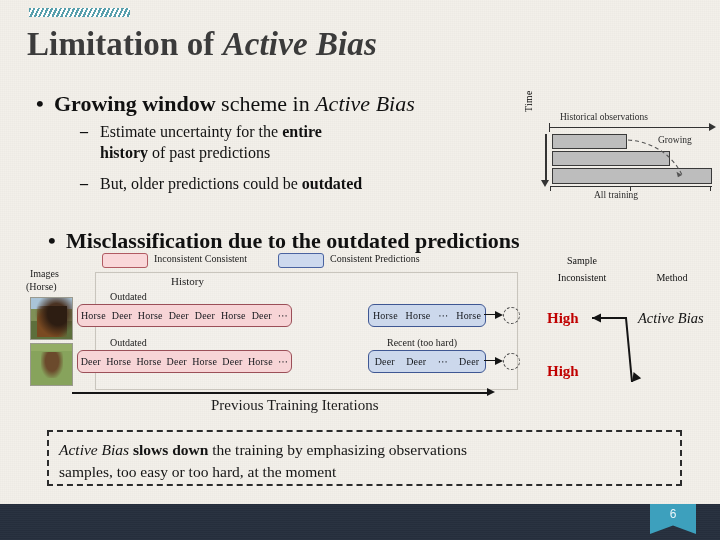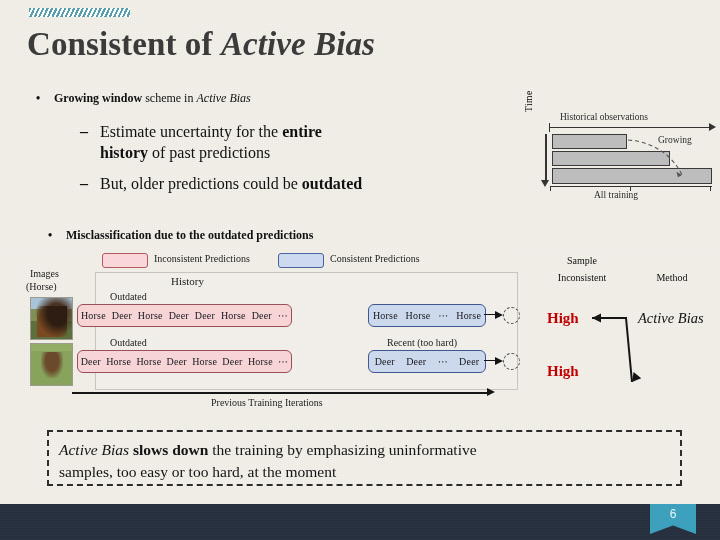--- a/index.html
+++ b/index.html
@@ -25,21 +25,21 @@
   }
   
   #title{
     position:absolute;left:27px;top:26px;
     font-size:33px;color:#3b3b3b;font-weight:bold;
     letter-spacing:.1px;white-space:nowrap;
   }
   #title .it{font-style:italic;}
   
   .b1{
-    position:absolute;color:#111;font-size:12px;font-weight:bold;
+    position:absolute;color:#111;font-size:22px;font-weight:bold;
     white-space:nowrap;
   }
   .b1 .bullet{display:inline-block;width:18px;}
   .b1 .reg{font-weight:normal;}
   .b1 .it{font-style:italic;font-weight:normal;}
   .b2{
     position:absolute;color:#111;font-size:16px;font-weight:normal;
   }
   .b2 .dash{display:inline-block;width:20px;font-weight:bold;}
   .b2 .bd{font-weight:bold;}
@@ -148,21 +148,21 @@
   }
 </style>
 </head>
 <body>
 
 <div id="slide">
 
   <div id="deco"></div>
 
   <div id="title">
-    <span>Consistent of </span><span class="it">Active Bias</span>
+    <span>Limitation of </span><span class="it">Active Bias</span>
   </div>
 
   <div class="b1" id="bul1">
     <span class="bullet">•</span><span>Growing window</span><span class="reg"> scheme in </span><span class="it">Active Bias</span>
   </div>
 
   <div class="b2" id="sub1">
     <span class="dash">–</span><span>Estimate uncertainty for the </span><span class="bd">entire</span><br>
     <span class="cont"><span class="bd">history</span><span> of past predictions</span></span>
   </div>
@@ -198,21 +198,21 @@
     <div class="ln" style="left:26px;top:74px;width:162px;height:1.2px;"></div>
     <div class="ln" style="left:26px;top:74px;width:1.2px;height:5px;"></div>
     <div class="ln" style="left:186px;top:74px;width:1.2px;height:5px;"></div>
     <div class="ln" style="left:106px;top:74px;width:1.2px;height:5px;"></div>
     <div class="lbl" style="left:70px;top:78px;">All training</div>
   </div>
 
   <div id="fig">
 
     <div class="lgbox lgpink" style="left:96px;top:3px;"></div>
-    <div class="lgtxt" style="left:148px;top:3px;">Inconsistent Predictions</div>
+    <div class="lgtxt" style="left:148px;top:3px;">Inconsistent Consistent</div>
     <div class="lgbox lgblue" style="left:272px;top:3px;"></div>
     <div class="lgtxt" style="left:324px;top:3px;">Consistent Predictions</div>
 
     <div class="cap" style="left:24px;top:18px;">Images</div>
     <div class="cap" style="left:20px;top:31px;">(Horse)</div>
     <div class="photo" id="ph1" style="left:24px;top:47px;">
         <span class="horse"></span>
       </div>
     <div class="photo" id="ph2" style="left:24px;top:93px;">
         <span class="horse"></span>
@@ -261,42 +261,42 @@
       <span>Deer</span>
       <span>⋯</span>
       <span>Deer</span>
     </div>
     <div class="axis" style="left:478px;top:110px;width:14px;height:1.3px;"></div>
     <div class="arrowhead" style="left:489px;top:106.5px;"></div>
     <div class="circ" style="left:497px;top:103px;"></div>
 
     <div class="axis" style="left:66px;top:142px;width:419px;height:2.2px;"></div>
     <div class="arrowhead" style="left:481px;top:138px;"></div>
-    <div class="cap" style="left:205px;top:147px;font-size:10px;">Previous Training Iterations</div>
+    <div class="cap" style="left:205px;top:147px;font-size:15px;">Previous Training Iterations</div>
   </div>
 
   <div id="right">
     <div class="hdr" style="left:18px;top:5px;width:96px;">Sample</div>
     <div class="hdr" style="left:10px;top:22px;width:112px;">Inconsistent</div>
     <div class="hdr" style="left:124px;top:22px;width:64px;">Method</div>
 
     <div class="high" style="left:31px;top:60px;">High</div>
     <div class="high" style="left:31px;top:113px;">High</div>
     <div class="meth" style="left:122px;top:60px;">Active Bias</div>
 
     <svg width="204" height="150" style="position:absolute;left:0;top:0;pointer-events:none;">
       <path d="M116,132 L110,68 L76,68" fill="none" stroke="#151515" stroke-width="2"></path>
       <path d="M76,68 l9,-4.6 l0,9.2 z" fill="#151515"></path>
       <path d="M116,132 l1.6,-10 l7.6,6.2 z" fill="#151515"></path>
     </svg>
   </div>
 
   <div id="callout">
     <div class="txt">
-      <span class="it">Active Bias</span> <span class="bd">slows down</span><span> the training by emphasizing uninformative</span><br>
+      <span class="it">Active Bias</span> <span class="bd">slows down</span><span> the training by emphasizing observations</span><br>
       <span>samples, too easy or too hard, at the moment</span>
     </div>
   </div>
 
   <div id="bottombar">
     <div id="ribbon">
       <div id="pg">6</div>
     </div>
   </div>
 

